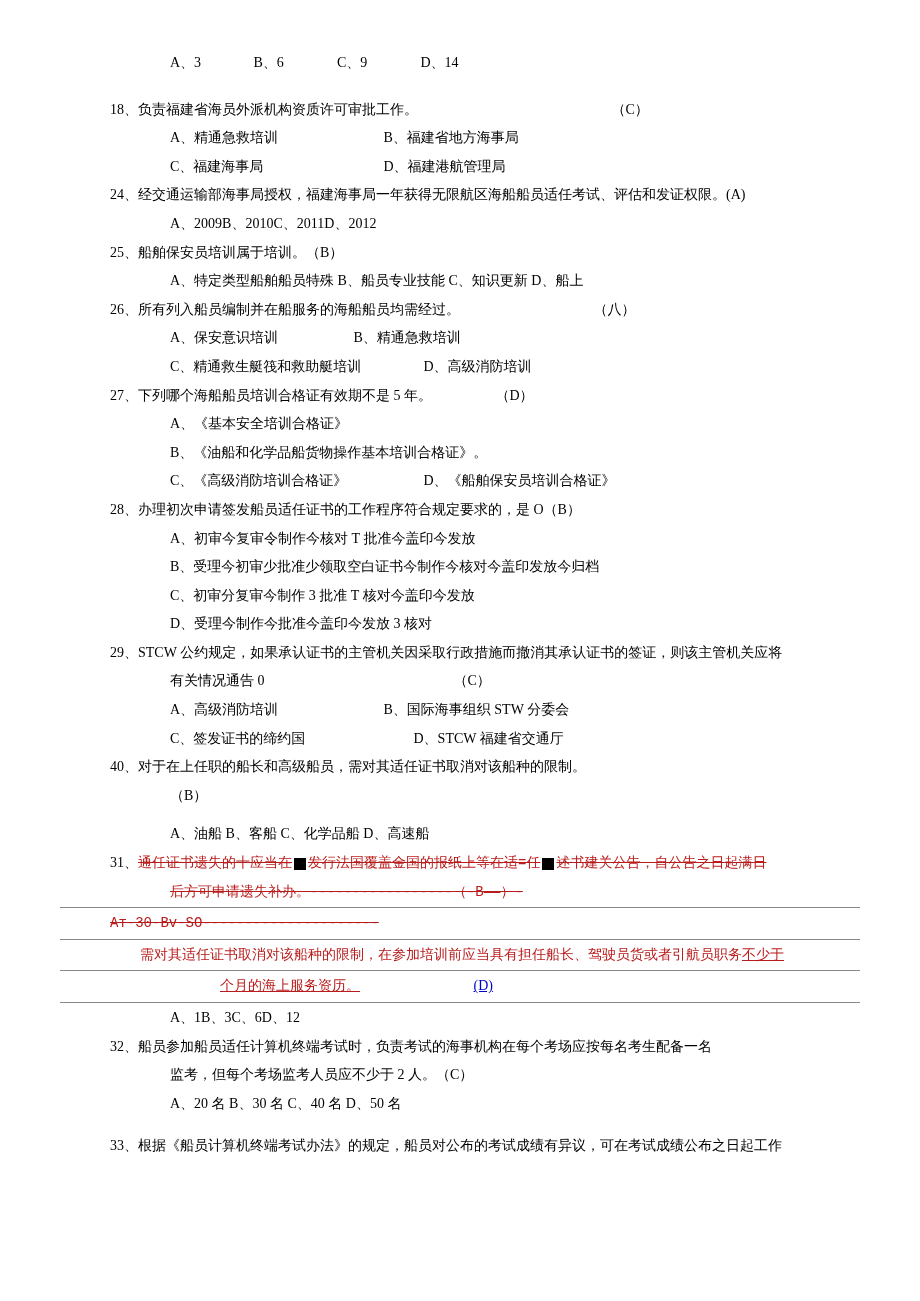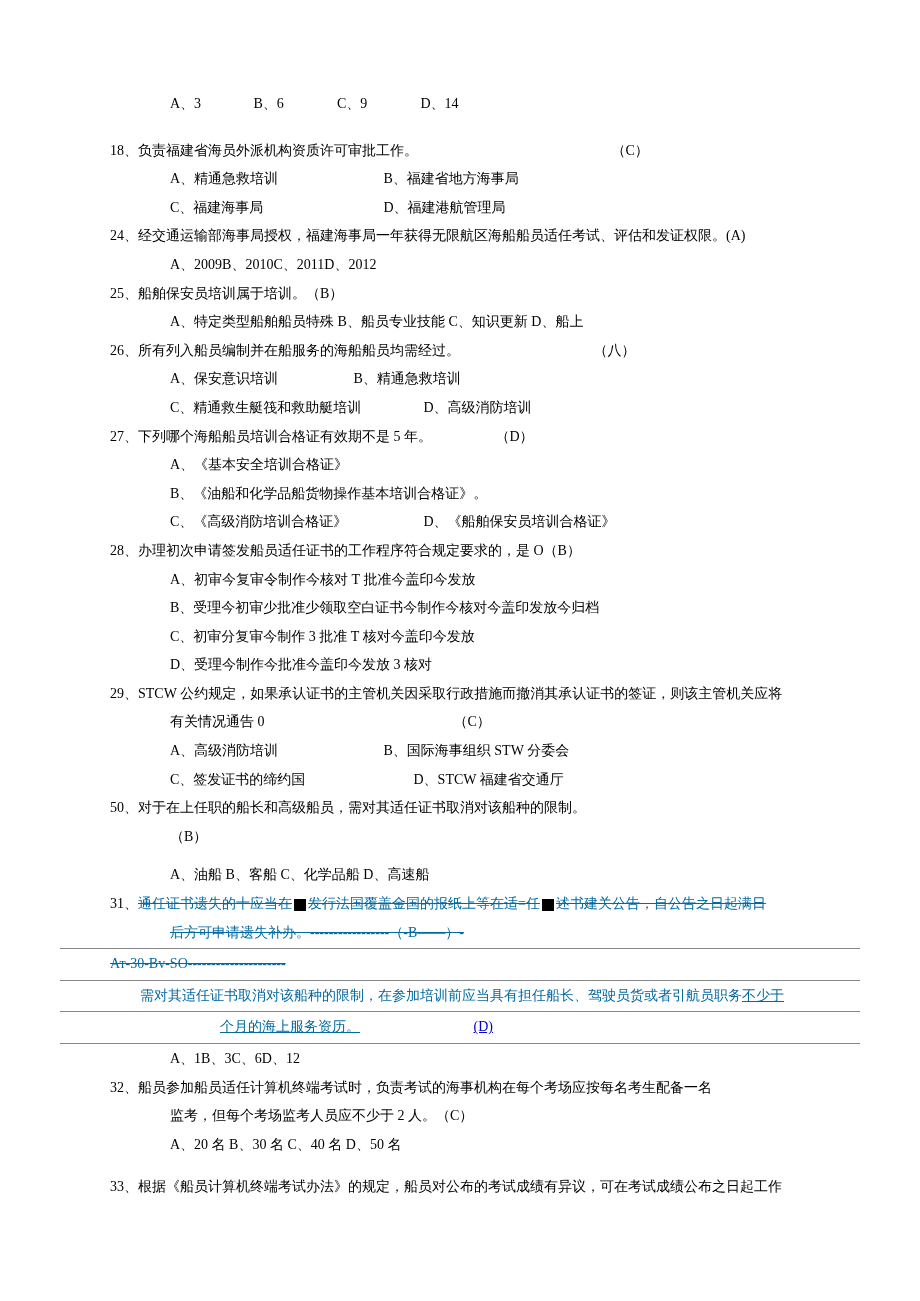--- a/index.html
+++ b/index.html
@@ -9,26 +9,26 @@
   color: #000;
   background: #fff;
   margin: 0;
   padding: 50px 60px;
   width: 800px;
 }
 .q-line { margin-bottom: 2px; }
 .indent1 { padding-left: 50px; }
 .indent2 { padding-left: 110px; }
 .opt-group { padding-left: 110px; }
-.red { color: #0369a1; }
+.red { color: #b91c1c; font-family: Liberation Mono, monospace; }
 .strike { text-decoration: line-through; }
 .underline { text-decoration: underline; }
 .blue-underline { color: #0000cc; text-decoration: underline; }
 .hr-line { border: none; border-top: 1px solid #888; margin: 2px 0; }
-.spaced-opts span { display: inline-block; margin-top: 41px; }
+.spaced-opts span { display: inline-block; }
 </style>
 </head>
 <body>
 
 <div class="q-line indent2 spaced-opts">
   <span style="width:80px">A、3</span>
   <span style="width:80px">B、6</span>
   <span style="width:80px">C、9</span>
   <span>D、14</span>
 </div>
@@ -91,21 +91,21 @@
 </div>
 <div class="q-line opt-group">
   <span style="display:inline-block;width:210px">A、高级消防培训</span>
   <span>B、国际海事组织 STW 分委会</span>
 </div>
 <div class="q-line opt-group">
   <span style="display:inline-block;width:240px">C、签发证书的缔约国</span>
   <span>D、STCW 福建省交通厅</span>
 </div>
 
-<div class="q-line indent1">50、对于在上任职的船长和高级船员，需对其适任证书取消对该船种的限制。</div>
+<div class="q-line indent1">40、对于在上任职的船长和高级船员，需对其适任证书取消对该船种的限制。</div>
 <div class="q-line opt-group">（B）</div>
 <div style="height:10px"></div>
 <div class="q-line opt-group">A、油船 B、客船 C、化学品船 D、高速船</div>
 
 <div class="q-line indent1">
   <span>31、</span><span class="red strike">通任证书遗失的十应当在</span><span style="display:inline-block;width:12px;height:12px;background:#000;vertical-align:middle;margin:0 2px"></span><span class="red strike">发行法国覆盖金国的报纸上等在适=任</span><span style="display:inline-block;width:12px;height:12px;background:#000;vertical-align:middle;margin:0 2px"></span><span class="red strike">述书建关公告，自公告之日起满日</span>
 </div>
 <div class="q-line opt-group">
   <span class="red strike">后方可申请遗失补办。-----------------（-B——）-</span>
 </div>

